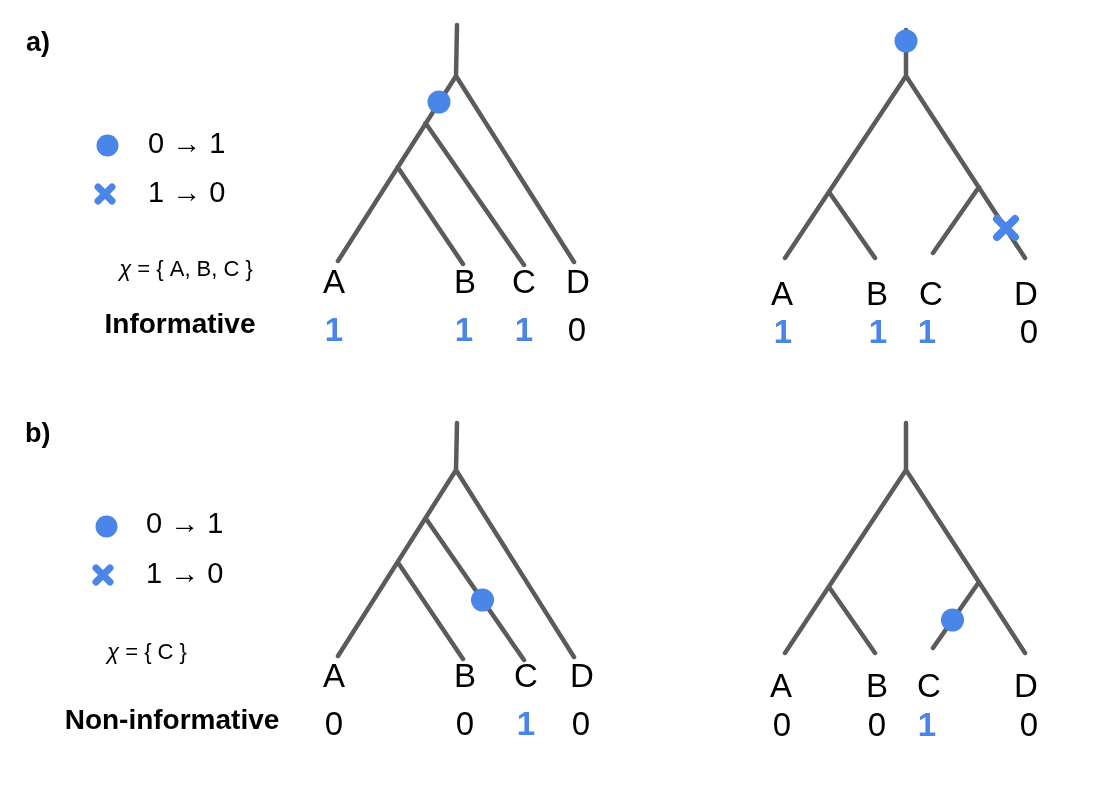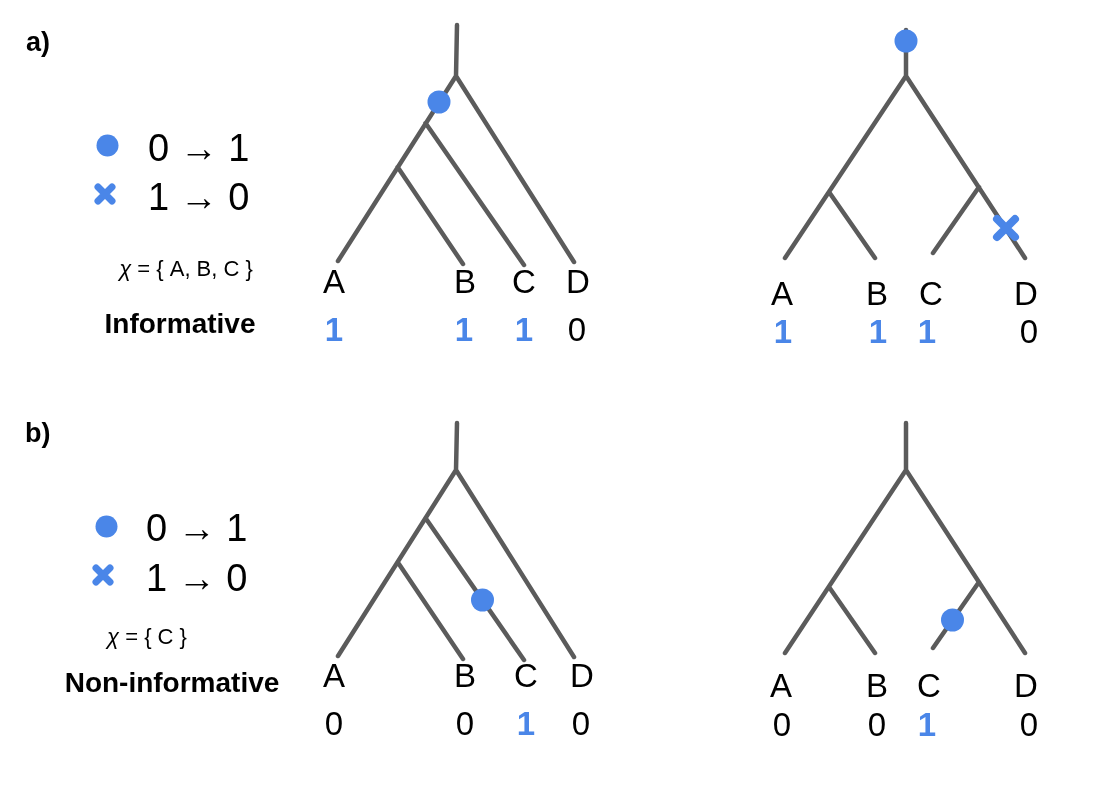--- a/index.html
+++ b/index.html
@@ -6,21 +6,21 @@
     --blue:#4a86e8;
     --line:#5b5b5b;
   }
   html,body{margin:0;padding:0;background:#fff;}
   .canvas{
     position:relative;width:1099px;height:811px;background:#ffffff;
     font-family:"Liberation Sans",sans-serif;color:#000;overflow:hidden;
   }
   .abs{position:absolute;line-height:1.1;white-space:nowrap;}
   .panel-label{font-weight:bold;font-size:27px;}
-  .legend-text{font-size:38px;}
+  .legend-text{font-size:29px;}
   .set-label{font-size:22px;width:260px;text-align:center;}
   .set-label .chi{font-style:italic;}
   .classification{font-weight:bold;font-size:28px;width:260px;text-align:center;}
   .leaf{width:60px;margin-left:-30px;text-align:center;font-size:33px;}
   .state{font-size:33px;}
   .state.hi{color:var(--blue);font-weight:bold;}
   svg{display:block;}
 </style>
 </head>
 <body>
@@ -93,26 +93,26 @@
   <svg class="abs" style="left:95px;top:515px" width="23" height="23">
     <circle cx="11.5" cy="11.5" r="11" fill="var(--blue)"></circle>
   </svg>
   <div class="abs legend-text" style="left:146px;top:508px">0 → 1</div>
 
   <svg class="abs" style="left:92px;top:564px" width="22" height="22">
     <path d="M4,4 L18,18 M4,18 L18,4" stroke="var(--blue)" stroke-width="7" stroke-linecap="round" fill="none"></path>
   </svg>
   <div class="abs legend-text" style="left:146px;top:558px">1 → 0</div>
 
-  <div class="abs set-label" style="left:17px;top:625px">
+  <div class="abs set-label" style="left:17px;top:640px">
     <span class="chi">χ</span>
     <span>= { C }</span>
   </div>
 
-  <div class="abs classification" style="left:42px;top:668px">Non-informative</div>
+  <div class="abs classification" style="left:42px;top:705px">Non-informative</div>
 
   <div class="abs leaf" style="left:334px;top:658px">A</div>
   <div class="abs leaf" style="left:465px;top:658px">B</div>
   <div class="abs leaf" style="left:526px;top:658px">C</div>
   <div class="abs leaf" style="left:582px;top:658px">D</div>
   <div class="abs leaf state" style="left:334px;top:706px">0</div>
   <div class="abs leaf state" style="left:465px;top:706px">0</div>
   <div class="abs leaf state hi" style="left:526px;top:706px">1</div>
   <div class="abs leaf state" style="left:581px;top:706px">0</div>
 

